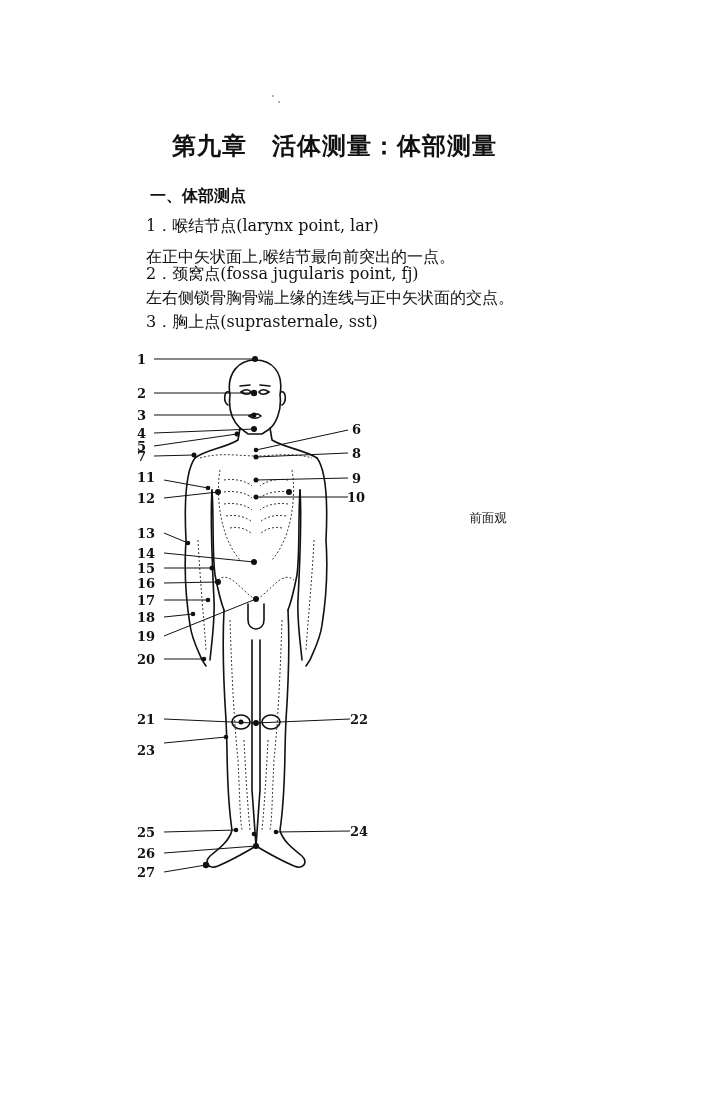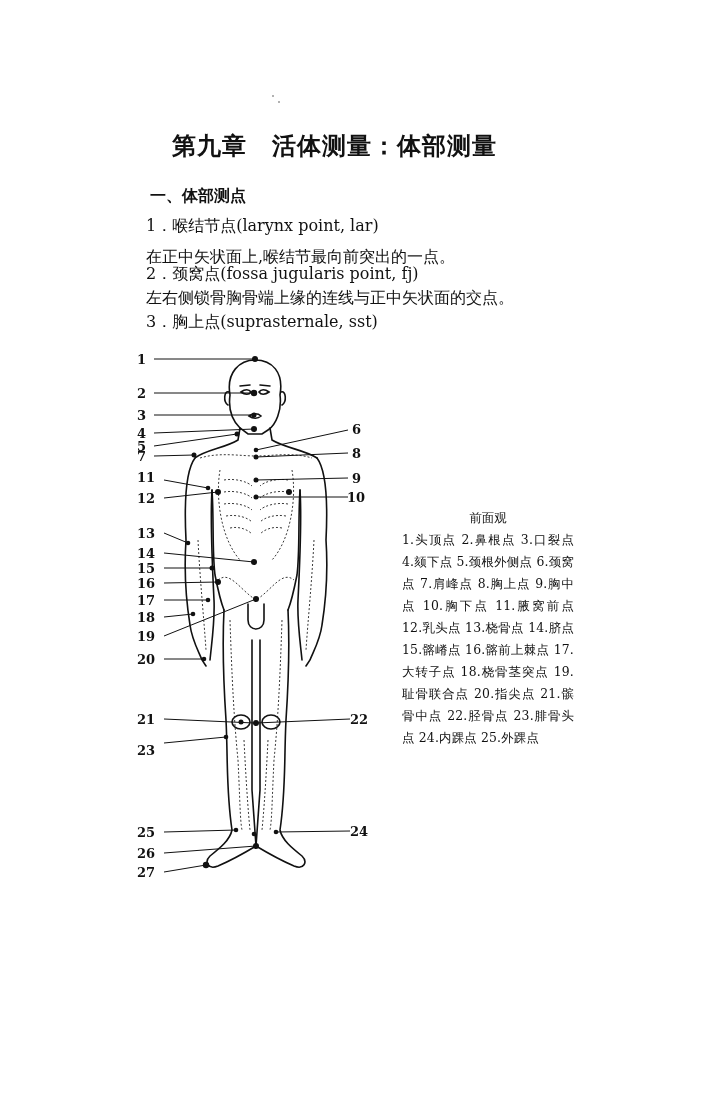--- a/index.html
+++ b/index.html
@@ -173,14 +173,13 @@
     <text x="137" y="755">23</text>
     <text x="350" y="836">24</text>
     <text x="137" y="837">25</text>
     <text x="137" y="858">26</text>
     <text x="137" y="877">27</text>
   </g>
 </svg>
 
 <div class="legend">
   <span class="cap">前面观</span>
-  <div class="body">1.头顶点 2.鼻根点 3.口裂点 4.颏下点 5.颈根外侧点 6.颈窝点 7.肩峰点 8.胸上点 9.胸中点 10.胸下点 11.腋窝前点 12.乳头点 13.桡骨点 14.脐点 15.髂嵴点 16.髂前上棘点 17.大转子点 18.桡骨茎突点 19.耻骨联合点 20.指尖点 21.髌骨中点 22.胫骨点 23.腓骨头点 24.内踝点 25.外踝点</div>
 </div>
 
 </body></html>

